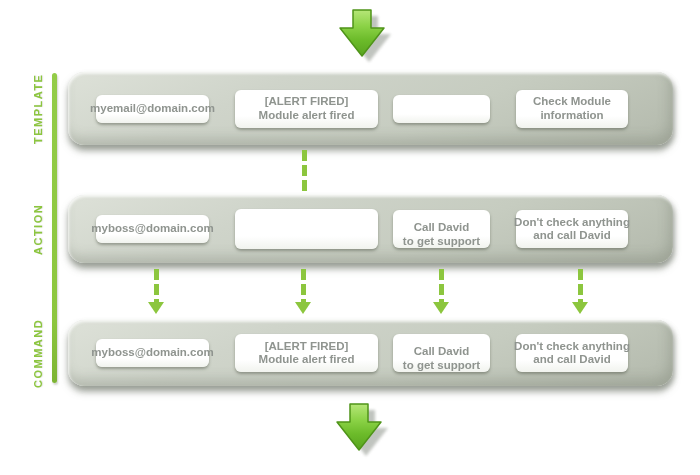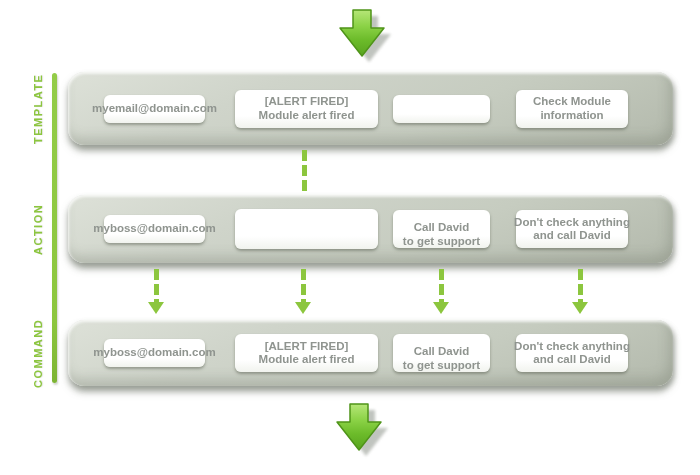--- a/index.html
+++ b/index.html
@@ -38,21 +38,21 @@
   #bar-command{top:320px;height:66px;}
   
   .box{
     position:absolute;top:50%;transform:translateY(-50%);
     display:flex;flex-direction:column;align-items:center;justify-content:center;
     background:linear-gradient(180deg,#ffffff 0%,#ffffff 68%,#f1f3ee 100%);
     border-radius:6px;box-shadow:0 2px 3px rgba(85,92,78,0.5);
     color:#8f948f;font-size:11.5px;font-weight:bold;line-height:13.5px;
     text-align:center;white-space:nowrap;
   }
-  .b1{left:36px;width:101px;text-align:center;}
+  .b1{left:28px;width:113px;text-align:center;}
   .b2{left:167px;width:143px;}
   .b3{left:325px;width:97px;justify-content:flex-end;}
   .b4{left:448px;width:112px;}
   .h1{height:28px;}
   .h2{height:38px;}
   .h2b{height:40px;}
   
   .dash{
     background:repeating-linear-gradient(to bottom,
       #8cc63e 0px,#8cc63e 11px,rgba(140,198,62,0) 11px,rgba(140,198,62,0) 15px);

